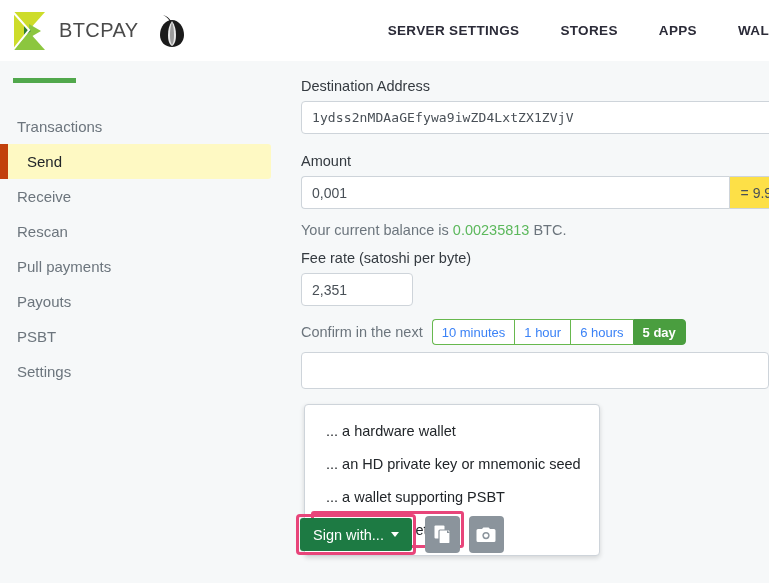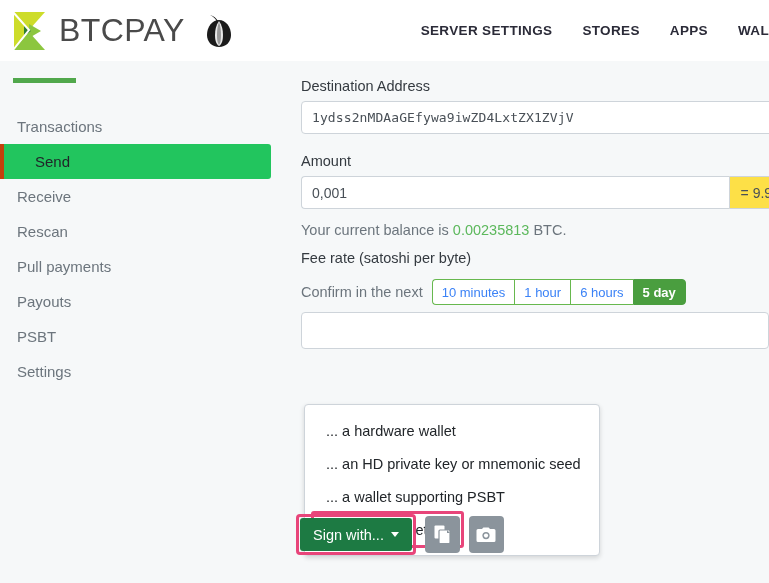--- a/index.html
+++ b/index.html
@@ -25,32 +25,32 @@
     position: relative;
     z-index: 5;
   }
   .brand {
     display: flex;
     align-items: center;
     gap: 9px;
   }
   .brand-logo { width: 40px; height: 42px; display: block; }
   .brand-text {
-    font-size: 32px;
+    font-size: 20px;
     letter-spacing: 0.4px;
     color: #4a4a4a;
     font-weight: 400;
   }
   .tor-icon { width: 28px; height: 34px; display: block; margin-left: 20px; }
 
   .nav-links {
     margin-left: auto;
     display: flex;
     align-items: flex-end;
-    gap: 30px;
+    gap: 41px;
     padding-right: 0;
     white-space: nowrap;
     overflow: hidden;
   }
   .nav-link {
     font-size: 13.5px;
     font-weight: bold;
     letter-spacing: 0.35px;
     color: #2b2b38;
     text-decoration: none;
@@ -76,24 +76,24 @@
     height: 35px;
     display: flex;
     align-items: center;
     padding-left: 17px;
     color: #6c757d;
     font-size: 15px;
     cursor: pointer;
     margin-bottom: 0;
   }
   .side-item.active {
-    background: #22c55e;
+    background: #fef9c3;
     color: #212529;
-    border-left: 4px solid #c2410c;
-    padding-left: 31px;
+    border-left: 8px solid #c2410c;
+    padding-left: 19px;
     border-radius: 0 3px 3px 0;
   }
 
   
   .main {
     flex: 1;
     padding: 17px 0 0 30px;
     position: relative;
   }
   .field-label {
@@ -351,20 +351,21 @@
 
     <div class="balance-line">
       <span>Your current balance is</span>
       <span class="balance-val">0.00235813</span>
       <span>BTC.</span>
     </div>
 
     <div class="gap-b"></div>
 
     <div class="field-label">Fee rate (satoshi per byte)</div>
+    <div class="form-control fee-input">2,351</div>
 
     <div class="confirm-row">
       <span class="confirm-label">Confirm in the next</span>
       <div class="btn-group">
         <div class="bg-btn">10 minutes</div>
         <div class="bg-btn">1 hour</div>
         <div class="bg-btn">6 hours</div>
         <div class="bg-btn active">5 day</div>
       </div>
     </div>

